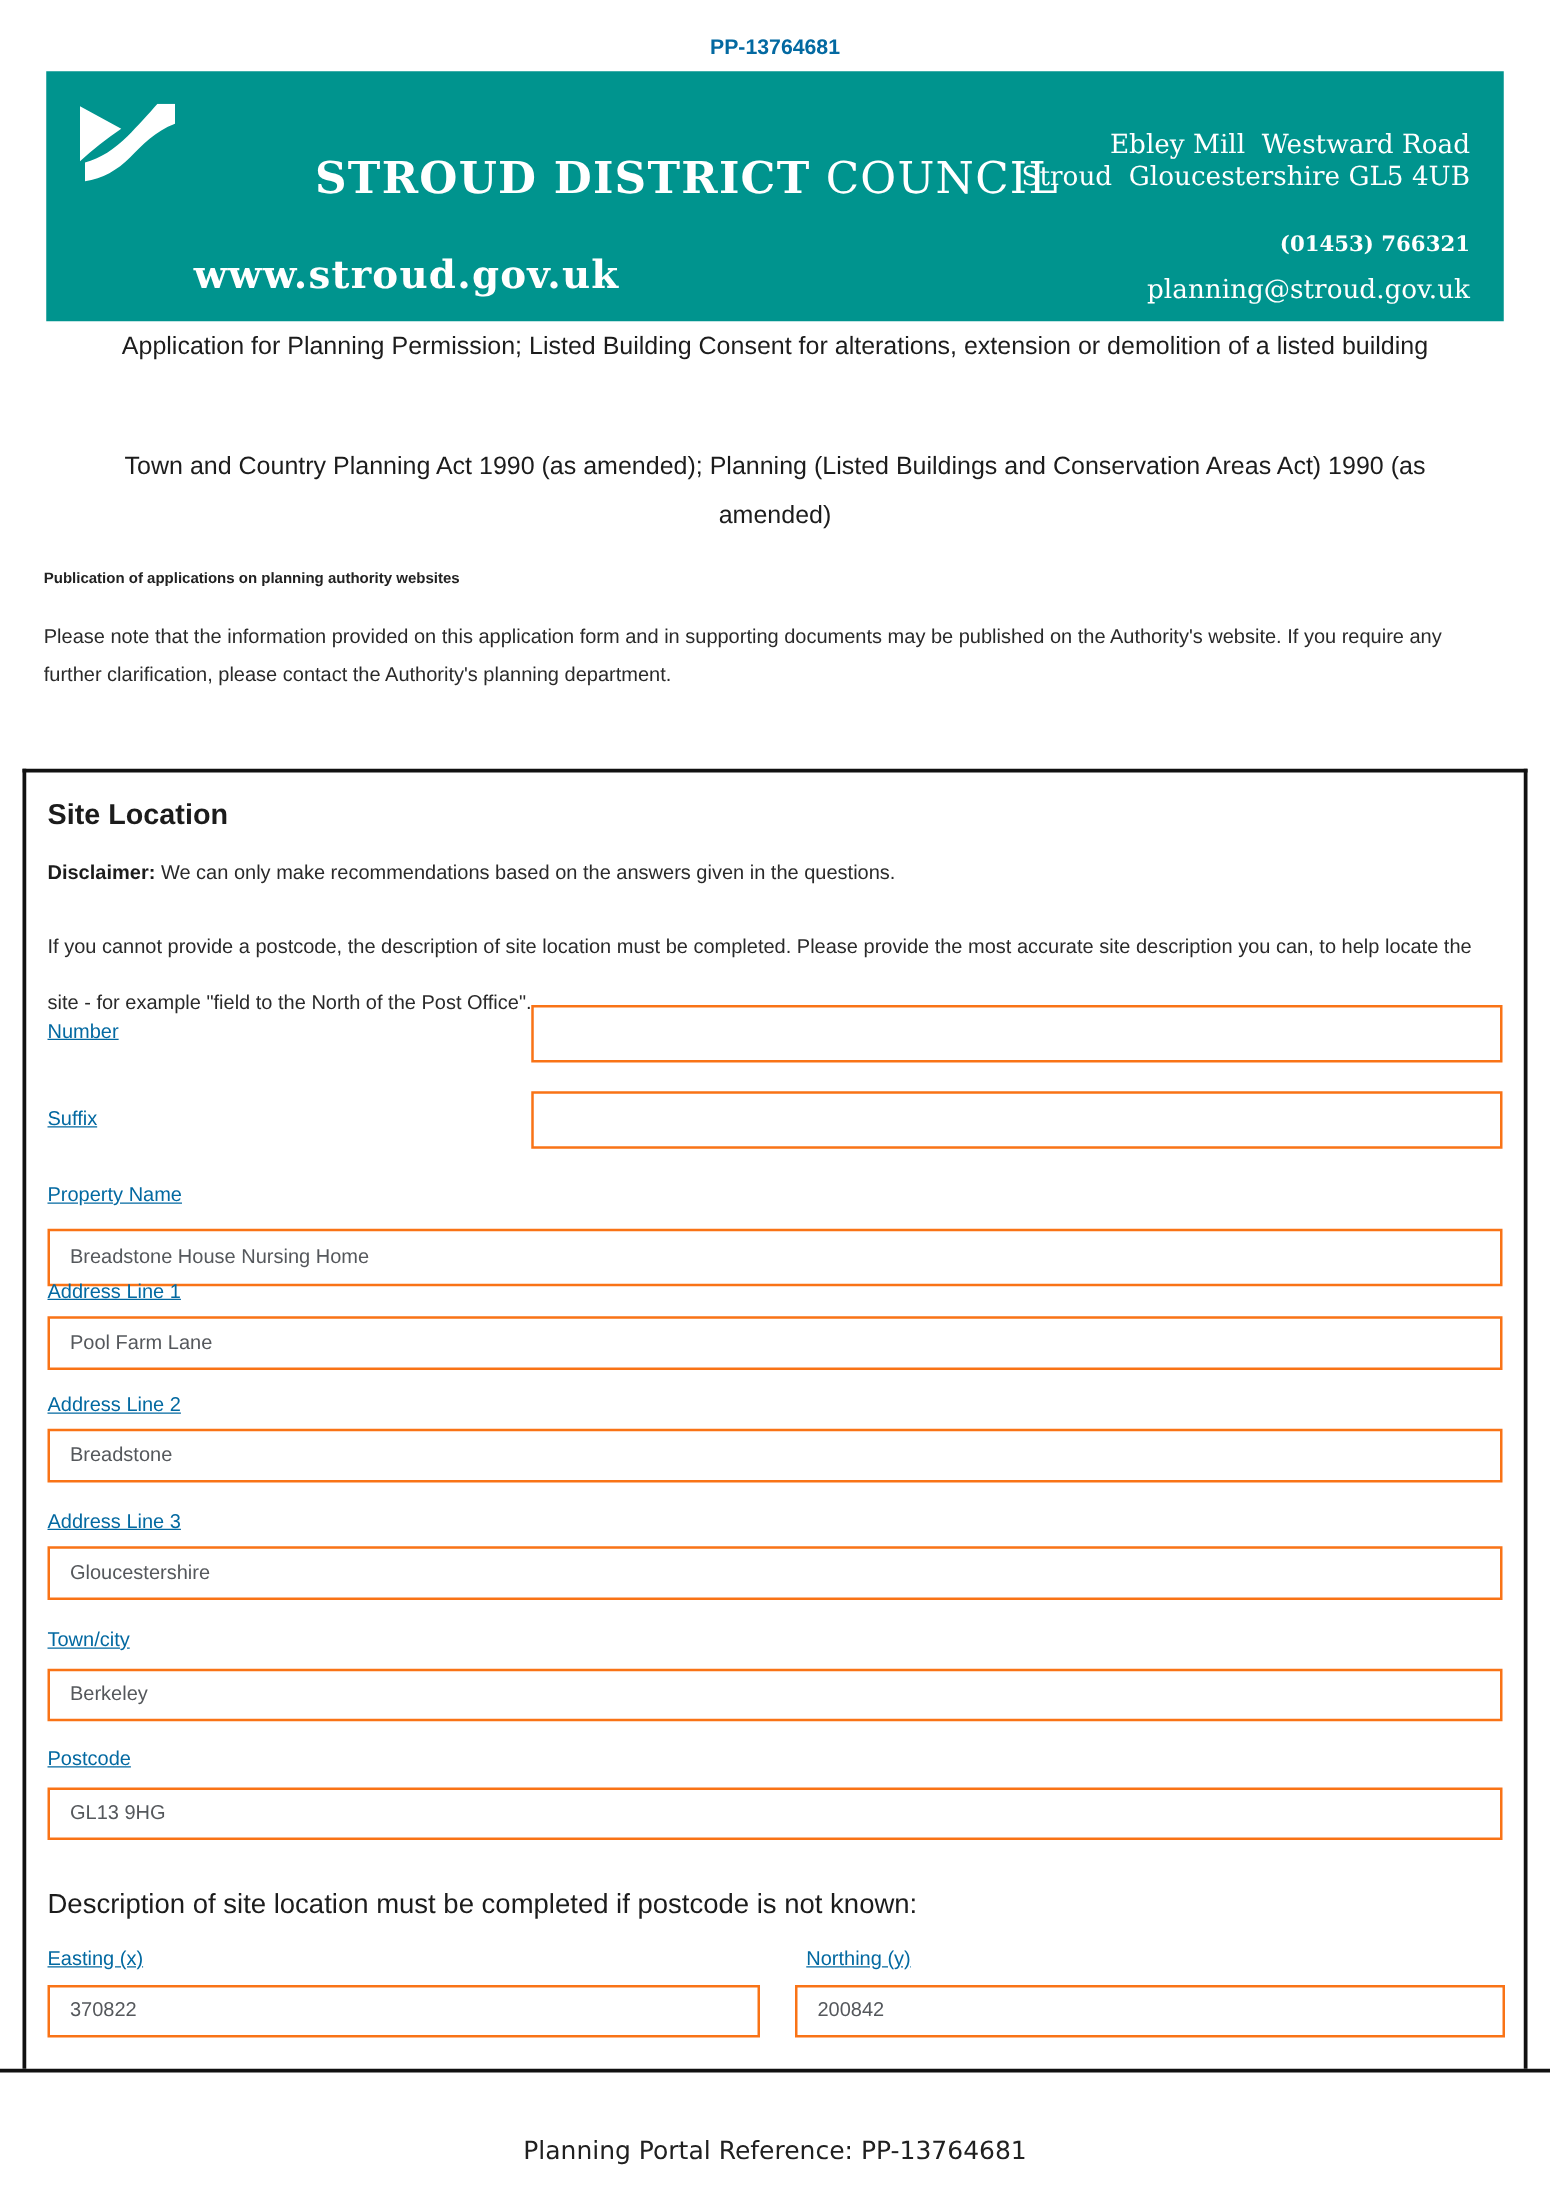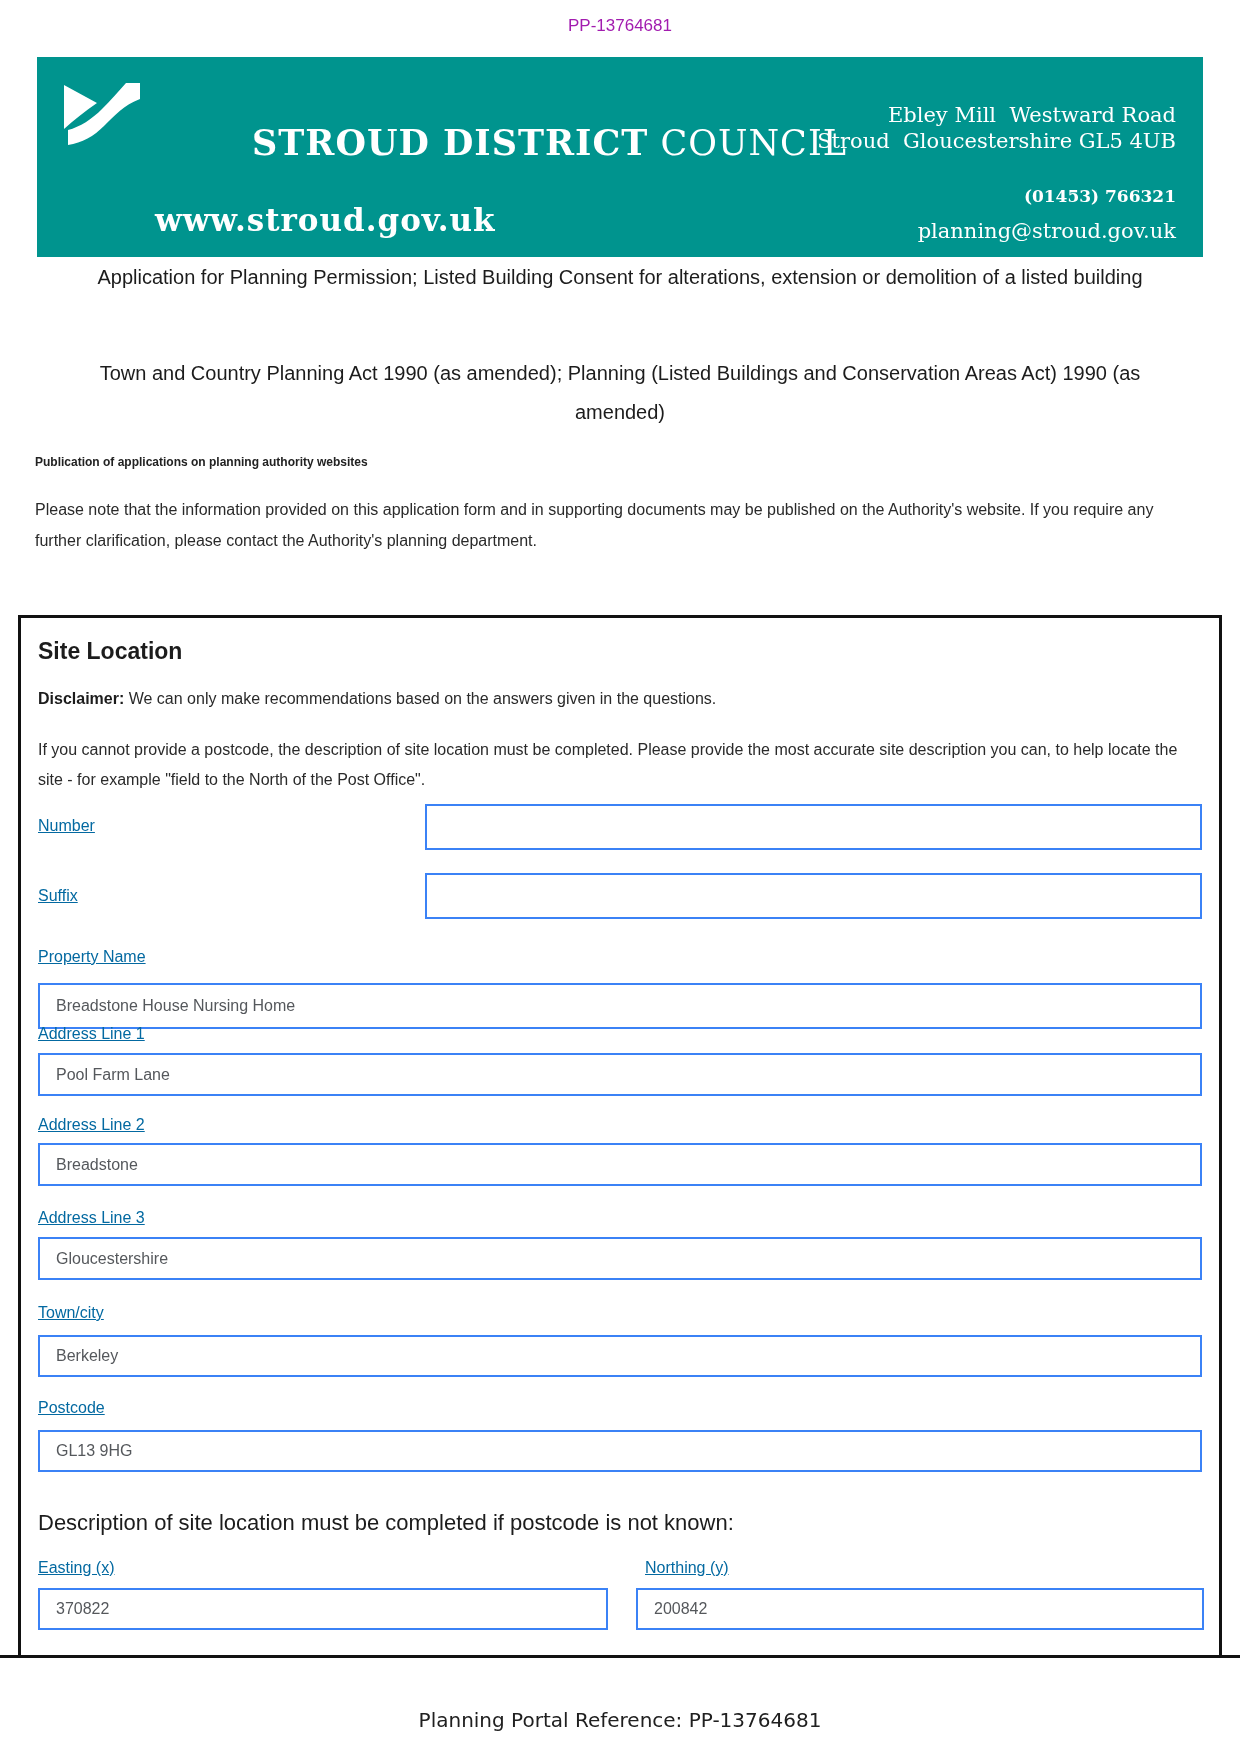--- a/index.html
+++ b/index.html
@@ -4,22 +4,22 @@
 <style>
   html,body { margin:0; padding:0; background:#ffffff; }
   .page {
     position:relative; width:1240px; height:1754px; margin:0 auto;
     background:#ffffff; font-family:"Liberation Sans", sans-serif; color:#1e1e1e;
     overflow:hidden;
   }
   .abs { position:absolute; }
 
   
-  .pp-ref { top:16px; left:0; width:100%; text-align:center;
-            font-size:17px; font-weight:normal; color:#a21caf; }
+  .pp-ref { top:28px; left:0; width:100%; text-align:center;
+            font-size:17px; font-weight:bold; color:#0369a1; }
 
   
   .banner { left:37px; top:57px; width:1166px; height:200px; }
   .banner * { color:#ffffff; }
   .logo { left:27px; top:26px; width:76px; height:68px; }
   .brand { left:118px; top:33px; font-family:"DejaVu Serif", serif; line-height:1; }
   .brand-line1 { font-size:35px; letter-spacing:1px; white-space:pre; }
   .brand-strong { font-weight:bold; }
   .brand-light { font-weight:normal; }
   .brand-line2 { margin-top:9px; font-size:31px; font-weight:bold; letter-spacing:1px; }
@@ -38,23 +38,23 @@
   .pub-note { top:494px; left:35px; width:1155px; font-size:16px;
               line-height:31px; color:#2a2a2a; }
 
   
   .sl-box { left:18px; top:615px; width:1204px; height:1040px;
             box-sizing:border-box; border:3px solid #111; border-bottom:none; }
   .sl-title { left:17px; top:20px; font-size:23px; font-weight:bold; color:#1c1c1c;text-align:right; }
   .sl-disclaimer { left:17px; top:72px; font-size:16px; color:#2a2a2a; }
   .sl-disclaimer b { color:#1c1c1c; }
   .sl-intro { left:17px; top:117px; width:1150px; font-size:16px;
-              line-height:30px; color:#2a2a2a; }
+              line-height:45px; color:#2a2a2a; }
   .flabel { font-size:16px; color:#0369a1;text-decoration:underline; }
-  .field { position:absolute; box-sizing:border-box; border:2px solid #3b82f6;
+  .field { position:absolute; box-sizing:border-box; border:2px solid #f97316;
            background:#fff; font-family:"Liberation Sans", sans-serif;
            font-size:16px; color:#55585c; padding:0 16px; outline:none; }
   .fw { left:17px; width:1164px; }
   .sl-desc-heading { left:17px; top:892px; font-size:22px; color:#1c1c1c; }
 
   
   .footer-rule { left:0; top:1655px; width:1240px; height:3px; background:#111; }
   .footer-ref { top:1708px; left:0; width:100%; text-align:center;
                 font-family:"DejaVu Sans", sans-serif; font-size:20px; color:#202020; }
 </style>

